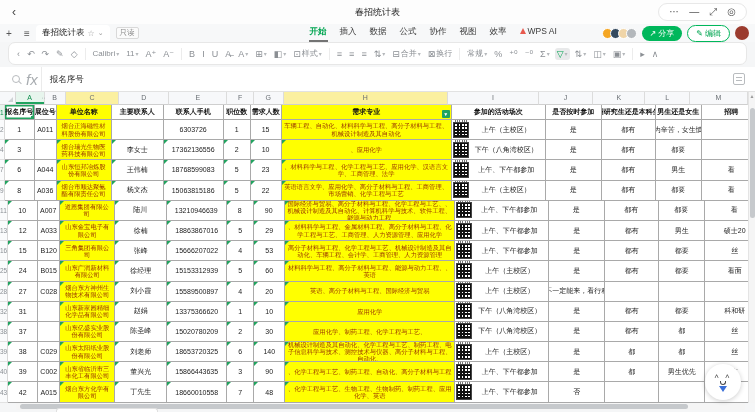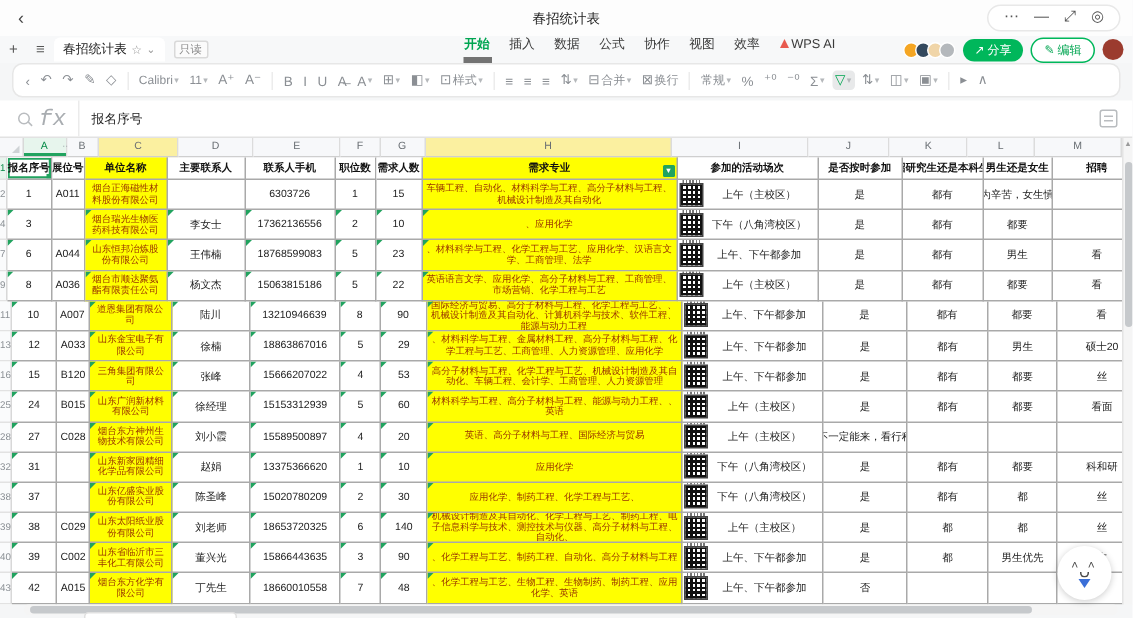--- a/index.html
+++ b/index.html
@@ -13,21 +13,21 @@
   .winctrls span{font-size:10px;color:#555;line-height:12px}
   
   .tabbar{position:absolute;top:24px;left:0;right:0;height:18px;background:#f7f8f9;display:flex;align-items:center;font-size:8.5px}
   .tbicon{width:18px;text-align:center;color:#555;font-size:10px}
   .doctab{display:flex;align-items:center;gap:3px;background:#fff;border-radius:4px 4px 0 0;padding:2px 6px;color:#222}
   .doctab .star{color:#999;font-size:8px}
   .doctab .caret{color:#999;font-size:7px}
   .ro{margin-left:6px;border:1px solid #d9d9d9;border-radius:2px;color:#8a8a8a;font-size:7.5px;padding:0 3px;background:#fbfbfb}
   .menus{display:flex;gap:11px;margin-left:170px;color:#3a3a3a}
   .mi{padding:2px 1px;cursor:pointer;white-space:nowrap}
-  .mi.act{color:#00a551;font-weight:bold;border-bottom:6px solid #737373}
+  .mi.act{color:#00a551;font-weight:bold;border-bottom:2px solid #737373}
   .ailogo{display:inline-block;width:0;height:0;border-left:3px solid transparent;border-right:3px solid transparent;border-bottom:6px solid #e85a4f;margin-right:2px}
   .rightgrp{margin-left:auto;display:flex;align-items:center;gap:5px;margin-right:6px}
   .avs{display:flex}
   .av{width:11px;height:11px;border-radius:50%;border:1px solid #fff;margin-left:-3px}
   .pill{display:flex;align-items:center;gap:2px;border-radius:9px;padding:2px 8px;font-size:8px;cursor:pointer}
   .share{background:#00b75b;color:#fff}
   .edit{background:#fff;border:1px solid #00b75b;color:#00a551}
   .useravatar{width:14px;height:14px;border-radius:50%;background:#9b3b2e}
   
   .toolbar{position:absolute;top:42px;left:8px;right:8px;height:23px;background:#fff;border:1px solid #e7e7e7;border-radius:7px;display:flex;align-items:center;padding:0 6px;gap:3px;font-size:8px;color:#8b8f94;overflow:hidden;white-space:nowrap}
@@ -35,21 +35,21 @@
   .tbi .g{font-size:9px}
   .tbi .lb{font-size:8px}
   .tbi .cr{font-size:6px;color:#b5b8bb}
   .tbi.active{background:#e8e9ea;color:#00a551}
   .tbd{width:1px;height:12px;background:#ececec;margin:0 2px}
   
   .fbar{position:absolute;top:67px;left:0;right:0;height:25px;background:#fff;border-bottom:1px solid #e2e2e2;display:flex;align-items:center}
   .namebox{width:100px;text-align:center;font-size:9px;color:#444;border-right:1px solid #ebebeb;align-self:stretch;line-height:24px}
   .mag{width:8px;height:8px;border:1px solid #b9bcbf;border-radius:50%;position:relative;margin:0 6px 0 12px}
   .mag::after{content:"";position:absolute;width:4px;height:1px;background:#b9bcbf;transform:rotate(45deg);right:-3px;bottom:-1px}
-  .fx{font-family:Liberation Mono, monospace;font-style:italic;font-size:15px;color:#a9adb1;margin-right:8px}
+  .fx{font-family:Liberation Sans, sans-serif;font-style:italic;font-size:15px;color:#a9adb1;margin-right:3px}
   .fval{font-size:8.5px;color:#222;border-left:1px solid #ebebeb;padding-left:8px;align-self:stretch;line-height:24px;flex:1}
   .fexp{width:12px;height:12px;border:1px solid #b9bcbf;border-radius:2px;margin-right:10px;position:relative}
   .fexp::after{content:"";position:absolute;left:2px;top:3px;right:2px;border-top:1px solid #b9bcbf;box-shadow:0 3px 0 #b9bcbf}
   
   .sheet{position:absolute;top:92px;left:0;width:748px;bottom:9px;background:#fff;overflow:hidden}
   .lrow{display:flex;height:13px}
   .corner{width:16px;background:#f7f8fa;border-right:1px solid #d8d8d8;border-bottom:1px solid #d8d8d8;position:relative}
   .corner::after{content:"";position:absolute;right:2px;bottom:2px;border-left:5px solid transparent;border-bottom:5px solid #cfd3d6}
   .lcell{background:#f7f8fa;border-right:1px solid #dcdcdc;border-bottom:1px solid #cfcfcf;font-size:7px;color:#696e73;text-align:center;line-height:12px;position:relative}
   .lcell.yel{background:#fbf0a0}

